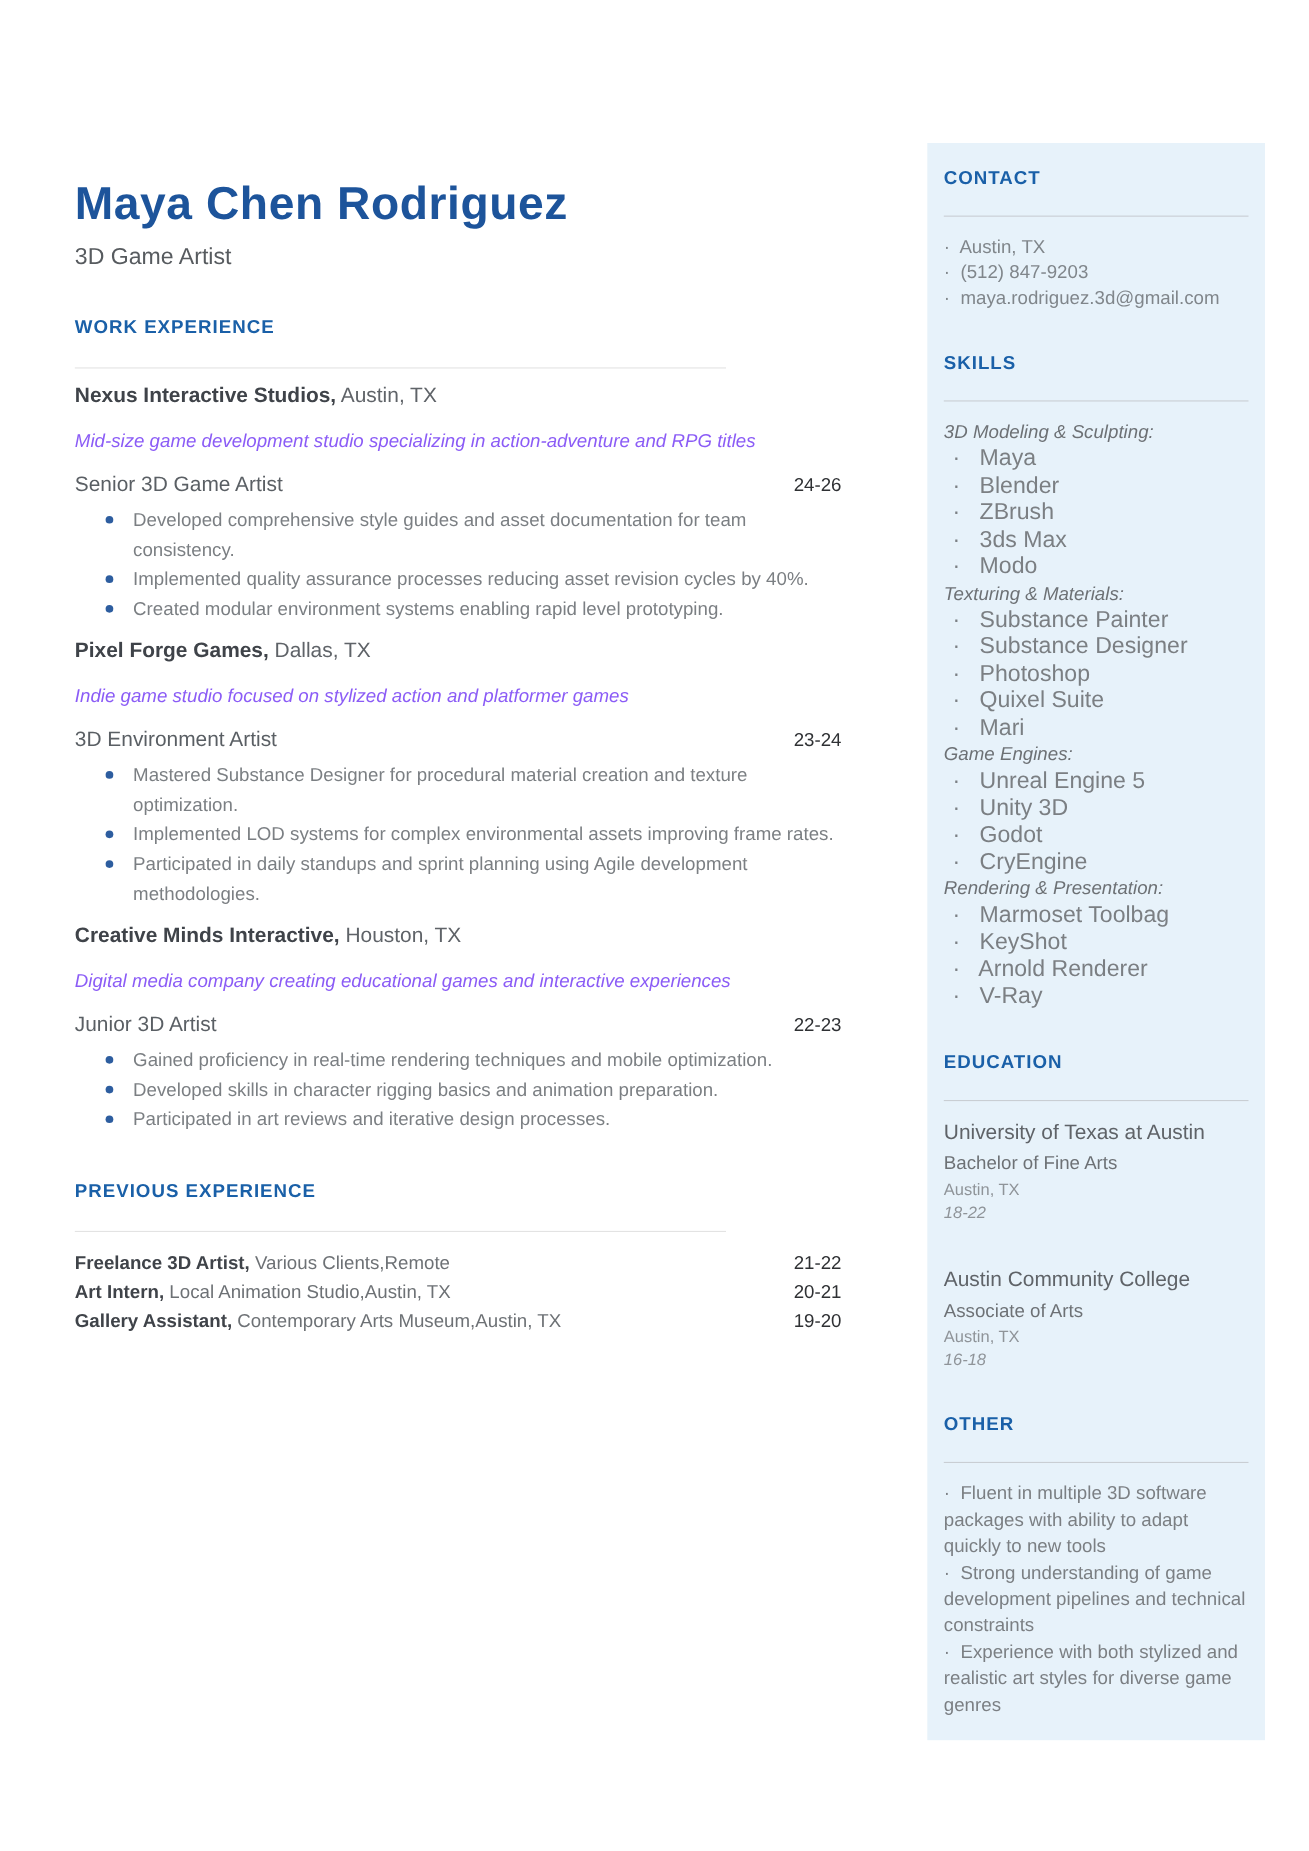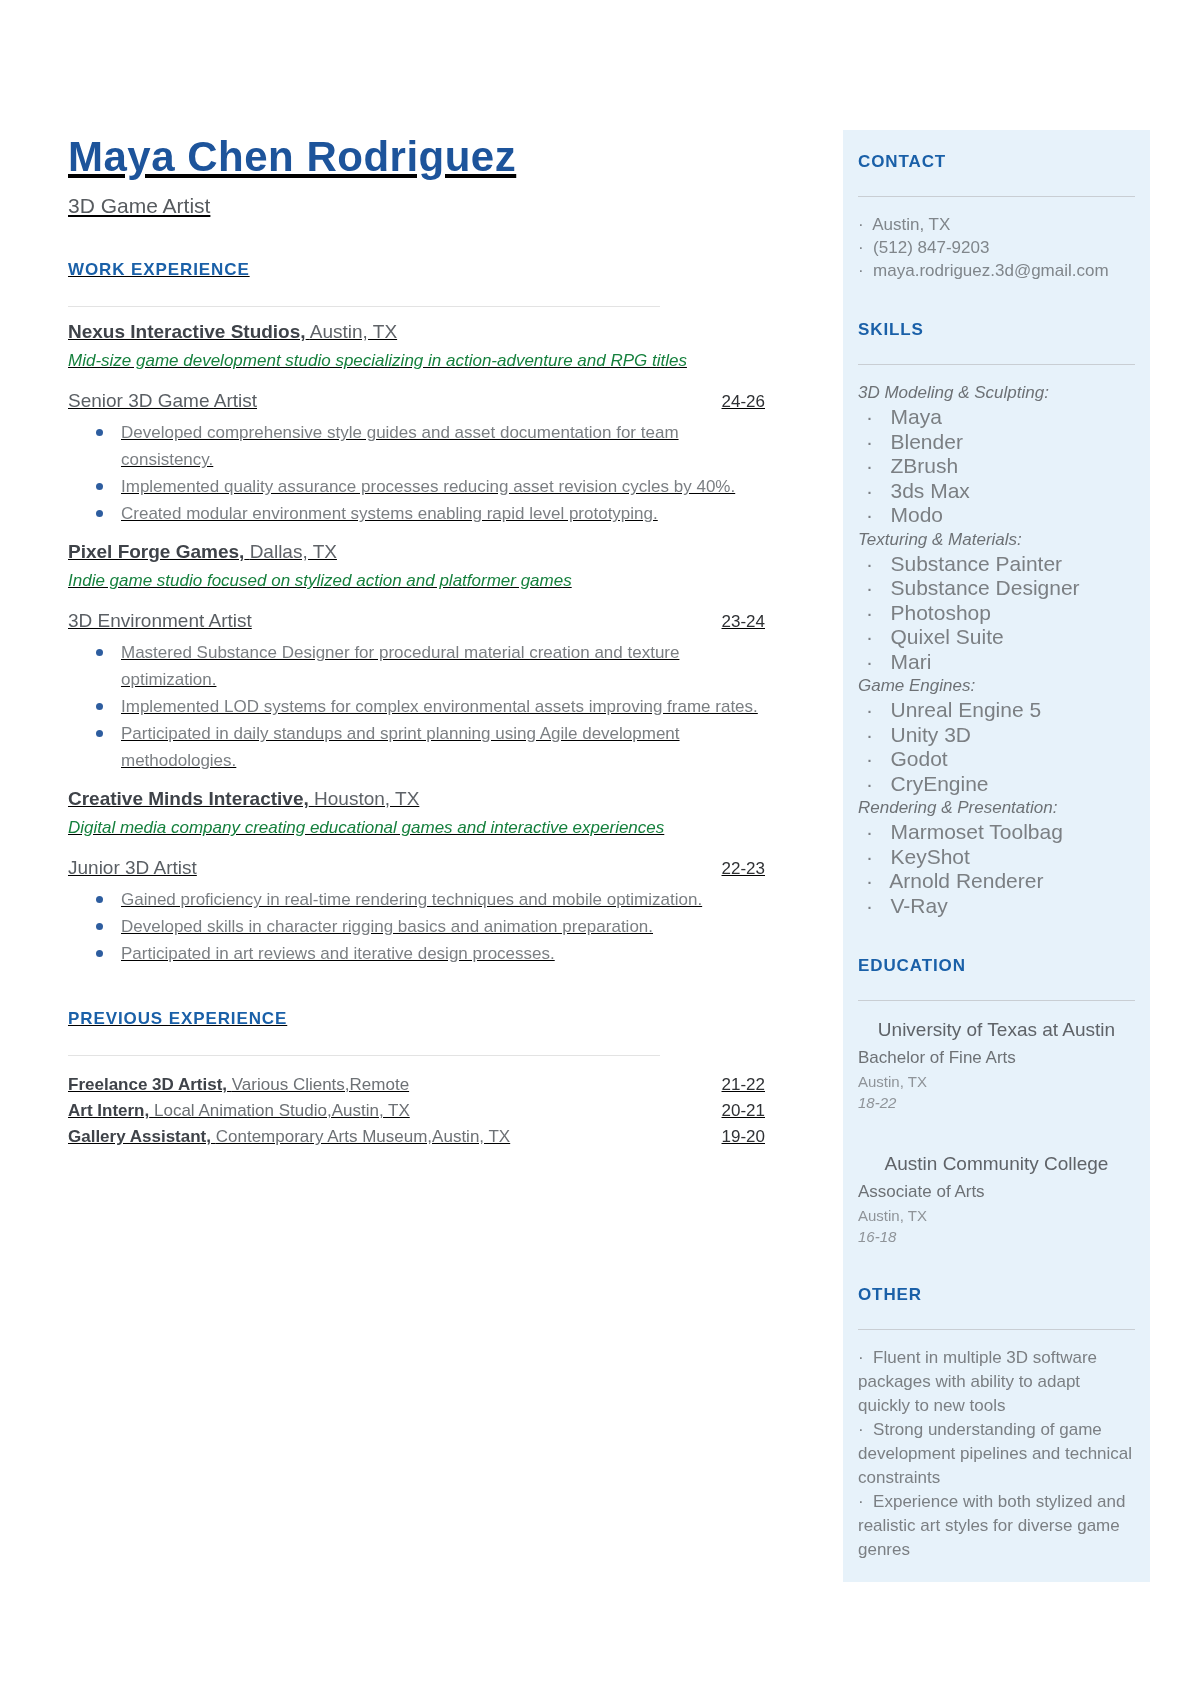--- a/index.html
+++ b/index.html
@@ -3,29 +3,29 @@
 <meta charset="utf-8">
 <style>
   * { margin:0; padding:0; box-sizing:border-box; }
   html,body { background:#ffffff; }
   .page {
     position:relative; width:1190px; height:1683px; background:#ffffff;
     font-family:"Liberation Sans","DejaVu Sans",sans-serif; overflow:hidden;
   }
 
   
-  .main { position:absolute; left:68px; top:134px; width:697px;text-decoration:underline; }
+  .main { position:absolute; left:68px; top:162px; width:697px; }
   .name { font-size:42px; font-weight:bold; color:#1d549b; letter-spacing:0.5px; line-height:1.1; }
   .subtitle { margin-top:14px; font-size:21px; color:#575b5f; }
   .sec-heading { margin-top:42px; font-size:17px; font-weight:bold; color:#1a60a8; letter-spacing:0.9px; }
   .main hr.rule { border:none; border-top:1px solid #e3e3e3; width:592px; margin:26px 0 4px 0; }
 
   .company-line { margin-top:14px; font-size:19px; color:#5f6368; }
   .company { font-weight:bold; color:#3f4349; }
-  .blurb { margin-top:8px; font-size:17px; font-style:italic; color:#15803d; }
+  .blurb { margin-top:20px; font-size:17px; font-style:italic; color:#8b5cf6; }
   .role-row { margin-top:19px; display:flex; justify-content:space-between; align-items:baseline; }
   .role { font-size:19px; color:#5a5f64; }
   .dates { font-size:17px; color:#2f3134; }
   ul.bullets { margin-top:7px; list-style:none; }
   ul.bullets li {
     position:relative; padding-left:53px; font-size:17px; color:#7b7f83; line-height:27px;
   }
   ul.bullets li::before {
     content:""; position:absolute; left:28px; top:10px;
     width:7px; height:7px; border-radius:50%; background:#2d5d9f;
@@ -49,21 +49,21 @@
   .contact-list { max-width:226px; }
   .contact-list .c-item { font-size:17px; color:#80868b; line-height:23px; }
   .c-item::before { content:"·  "; color:#80868b; white-space:pre; }
 
   .skill-group-label { font-size:17px; font-style:italic; color:#6d7175; line-height:24px; }
   .skill-item { font-size:21px; color:#7b7f83; line-height:24.5px; padding-left:8px; }
   .skill-item::before { content:"·   "; color:#7b7f83; white-space:pre; }
 
   .edu-entry { margin-top:0; }
   .edu-entry + .edu-entry { margin-top:38px; }
-  .school { font-size:19px; color:#5f6368; line-height:25px;text-align:center; }
+  .school { font-size:19px; color:#5f6368; line-height:25px; }
   .degree { margin-top:4px; font-size:17px; color:#6d7175; line-height:23px; }
   .edu-loc { font-size:15px; color:#8f9499; line-height:21px; margin-top:2px; }
   .edu-dates { font-size:15px; color:#8f9499; line-height:21px;font-style:italic; }
 
   .other-item { font-size:17px; color:#7b7f83; line-height:24px; }
   .other-item::before { content:"·  "; color:#7b7f83; white-space:pre; }
 </style>
 </head>
 <body>
 

